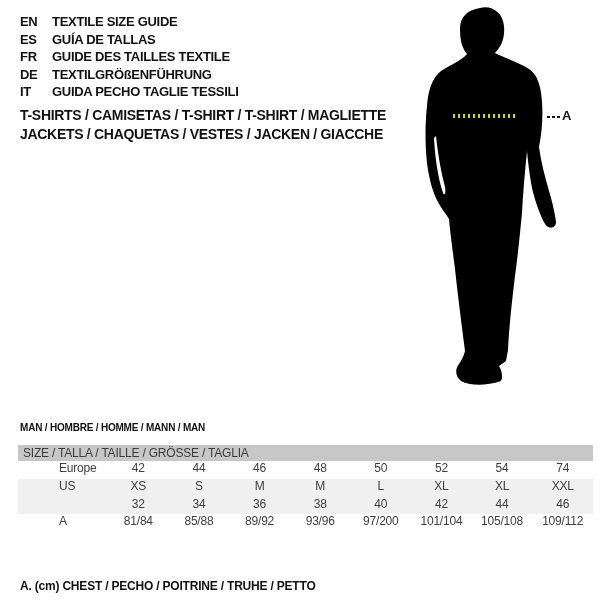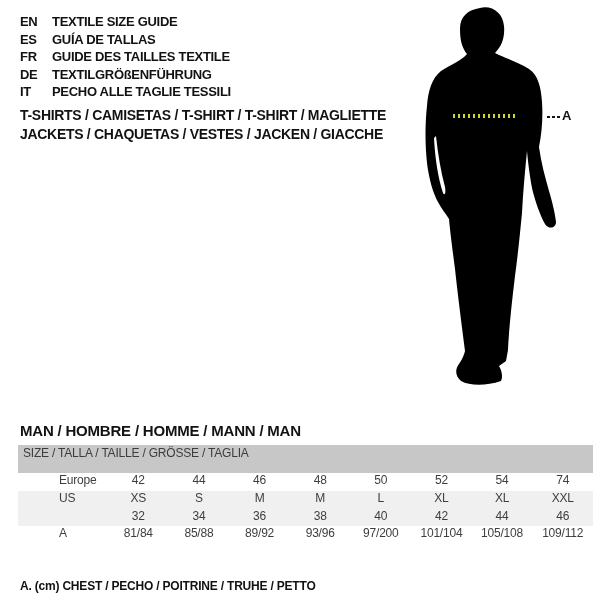--- a/index.html
+++ b/index.html
@@ -23,26 +23,26 @@
     background:repeating-linear-gradient(90deg,#ccd930 0 2.5px,rgba(0,0,0,0) 2.5px 5px);
   }
   .measure-leader{
     position:absolute;left:137px;top:116px;width:14px;height:2px;
     background:repeating-linear-gradient(90deg,#151515 0 3px,rgba(0,0,0,0) 3px 5px);
   }
   .measure-label{
     position:absolute;left:152px;top:108px;font-size:13px;font-weight:600;color:#121212;
   }
   
-  .man-line{position:absolute;left:20px;top:422px;font-weight:bold;font-size:15px;
+  .man-line{position:absolute;left:20px;top:422px;font-weight:bold;font-size:10px;
     color:#121212;letter-spacing:-0.2px;white-space:nowrap;}
   
   .size-table{position:absolute;left:18px;top:445px;width:575px;
     font-size:12px;color:#3e3e3e;letter-spacing:-0.2px;}
-  .thead{height:28px;line-height:16px;background:#c7c7c7;color:#3c3c3c;
+  .thead{height:16px;line-height:16px;background:#c7c7c7;color:#3c3c3c;
     padding-left:5px;font-size:12px;}
   .trow{display:flex;margin-left:36px;}
   .row-europe{height:18px;background:#ffffff;}
   .tgroup{background:#f0f0f0;}
   .tgroup .trow{height:17.5px;}
   .row-a{height:20px;background:#ffffff;}
   .tlabel{width:54px;padding-left:5px;box-sizing:border-box;}
   .cell{flex:1;text-align:center;}
   
   .footnote{position:absolute;left:20px;top:547px;font-weight:bold;font-size:12px;
@@ -65,21 +65,21 @@
     <div class="lang-row">
       <span class="lang-code">FR</span>
       <span class="lang-label">GUIDE DES TAILLES TEXTILE</span>
     </div>
     <div class="lang-row">
       <span class="lang-code">DE</span>
       <span class="lang-label">TEXTILGRÖßENFÜHRUNG</span>
     </div>
     <div class="lang-row">
       <span class="lang-code">IT</span>
-      <span class="lang-label">PECHO ALLE TAGLIE TESSILI</span>
+      <span class="lang-label">GUIDA PECHO TAGLIE TESSILI</span>
     </div>
   </section>
 
   <section class="cat-block">
     <div>T-SHIRTS / CAMISETAS / T-SHIRT / T-SHIRT / MAGLIETTE</div>
     <div>JACKETS / CHAQUETAS / VESTES / JACKEN / GIACCHE</div>
   </section>
 
   <div class="figure">
     <svg width="162" height="420" viewBox="0 0 162 420">

